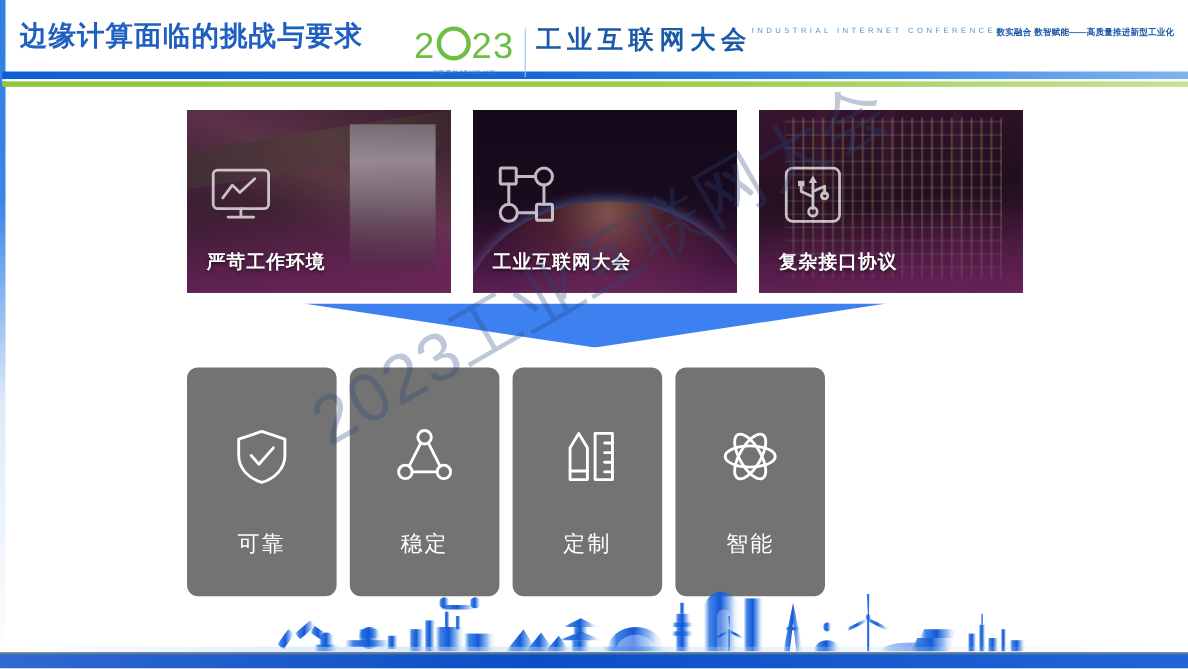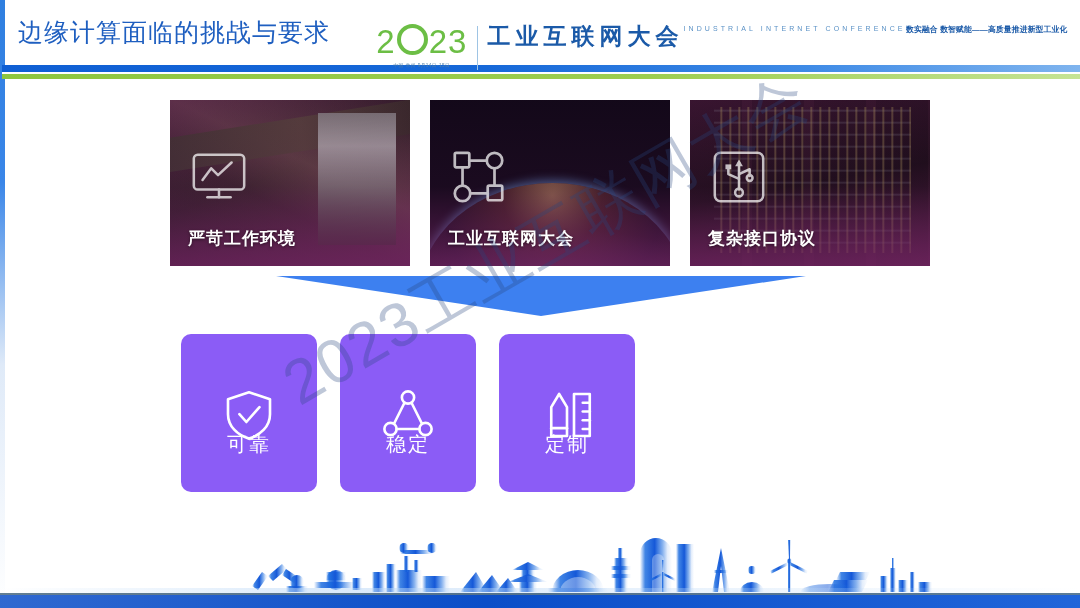--- a/index.html
+++ b/index.html
@@ -31,21 +31,21 @@
   }
 
   
   .title {
     position: absolute;
     left: 18px; top: 16px;
     font-size: 25px;
     color: #1f5fc0;
     letter-spacing: 1px;
     white-space: nowrap;
-    font-weight: 400;
+    font-weight: 700;
   }
 
   
   .rule-blue {
     position: absolute;
     left: 2px; top: 65px;
     width: 1078px; height: 7px;
     background: linear-gradient(90deg,#0f5fd4 0%, #1668d8 45%, #3f8be6 75%, #7fb4ee 100%);
   }
   .rule-white {
@@ -241,28 +241,27 @@
   
   .feature-row {
     position: absolute;
     left: 170px; top: 334px;
     width: 760px; height: 194px;
     display: flex;
     gap: 12px;
   }
   .feature-card {
     position: relative;
-    width: 136px; height: 158px;
-    background: #8b5cf6;
+    width: 136px; height: 208px;
+    background: #737373;
     border-radius: 10px;
     display: flex;
     flex-direction: column;
     align-items: center;
     justify-content: flex-start;
-    margin-left: 11px;
   }
   .feature-icon {
     width: 56px; height: 56px;
     margin-top: 53px;
   }
   .feature-icon svg { display:block; width:100%; height:100%; }
   .feature-label {
     position: absolute;
     bottom: 34px;
     font-size: 20px;
@@ -414,20 +413,30 @@
           <line x1="50" y1="18" x2="58" y2="18"></line>
           <line x1="50" y1="28" x2="58" y2="28"></line>
           <line x1="50" y1="38" x2="58" y2="38"></line>
           <line x1="50" y1="48" x2="58" y2="48"></line>
         </svg>
       </div>
       <div class="feature-label">定制</div>
     </div>
 
 
+    <div class="feature-card">
+      <div class="feature-icon">
+        <svg viewBox="0 0 64 64" fill="none" stroke="#ffffff" stroke-width="3" stroke-linecap="round" stroke-linejoin="round">
+          <ellipse cx="32" cy="32" rx="26" ry="11"></ellipse>
+          <ellipse cx="32" cy="32" rx="26" ry="11" transform="rotate(60 32 32)"></ellipse>
+          <ellipse cx="32" cy="32" rx="26" ry="11" transform="rotate(120 32 32)"></ellipse>
+        </svg>
+      </div>
+      <div class="feature-label">智能</div>
+    </div>
   </div>
 
   <div class="watermark">2023工业互联网大会</div>
 
   <div class="footer">
     <svg viewBox="0 0 1080 72" preserveAspectRatio="none">
       <defs>
         <linearGradient id="skyFade" x1="0" y1="0" x2="1" y2="0">
           <stop offset="0" stop-color="#1f6fe0" stop-opacity="0"></stop>
           <stop offset="0.16" stop-color="#1f6fe0" stop-opacity="0.85"></stop>

